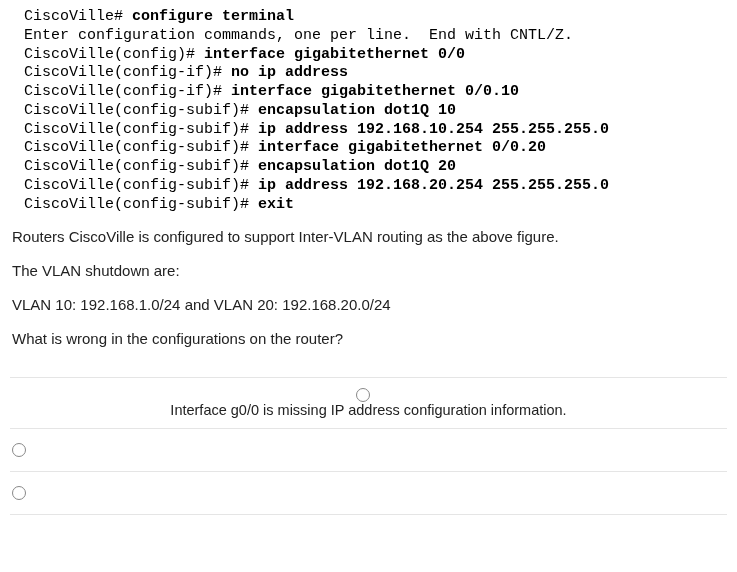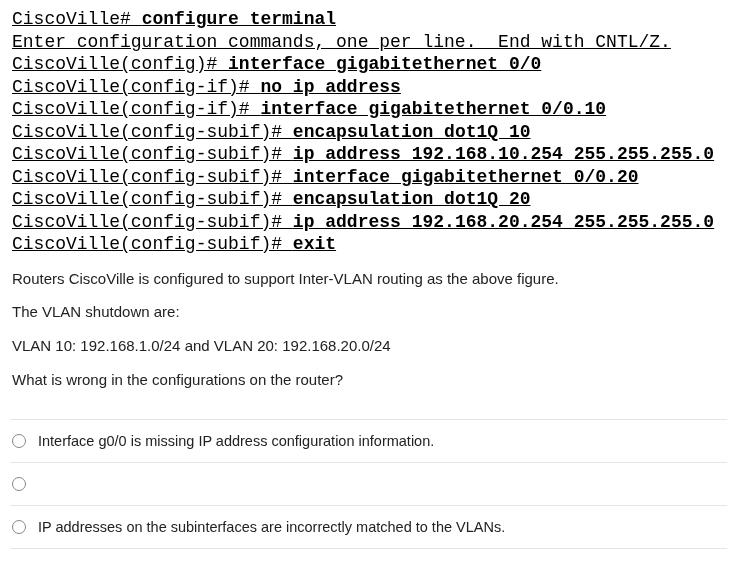--- a/index.html
+++ b/index.html
@@ -7,27 +7,26 @@
     padding: 8px 10px;
     font-family: -apple-system, BlinkMacSystemFont, "Segoe UI", Arial, sans-serif;
     font-size: 15px;
     color: #222;
     background: #fff;
     width: 737px;
     box-sizing: border-box;
   }
   .terminal {
     font-family: "Courier New", Courier, monospace;
-    font-size: 18px;
+    font-size: 15px;
     line-height: 1.25;
     white-space: pre;
     color: #000;
     margin-bottom: 10px;
-    margin-left: 2px;
-    text-decoration: underline;
+    margin-left: 14px;
   }
   .term-bold {
     font-weight: bold;
   }
   .qtext {
     margin: 12px 0 12px 2px;
     line-height: 1.45;
     color: #222;
   }
   .options {
@@ -35,20 +34,21 @@
   }
   .option {
     display: flex;
     align-items: center;
     padding: 10px 2px;
     border-bottom: 1px solid #e5e5e5;
     min-height: 22px;
   }
   .option:first-child {
     border-top: 1px solid #e5e5e5;
+    flex-direction: column;
   }
   .radio {
     width: 14px;
     height: 14px;
     border: 1px solid #888;
     border-radius: 50%;
     margin-right: 12px;
     flex: none;
     box-sizing: border-box;
   }
@@ -70,15 +70,14 @@
 <div class="options" id="options">
     <div class="option">
       <span class="radio"></span>
       <span class="option-label">Interface g0/0 is missing IP address configuration information.</span>
     </div>
     <div class="option">
       <span class="radio"></span>
     </div>
     <div class="option">
       <span class="radio"></span>
-      <span class="option-label">IP addresses on the subinterfaces are incorrectly matched to the VLANs.</span>
     </div>
   </div>
 
 </body></html>

